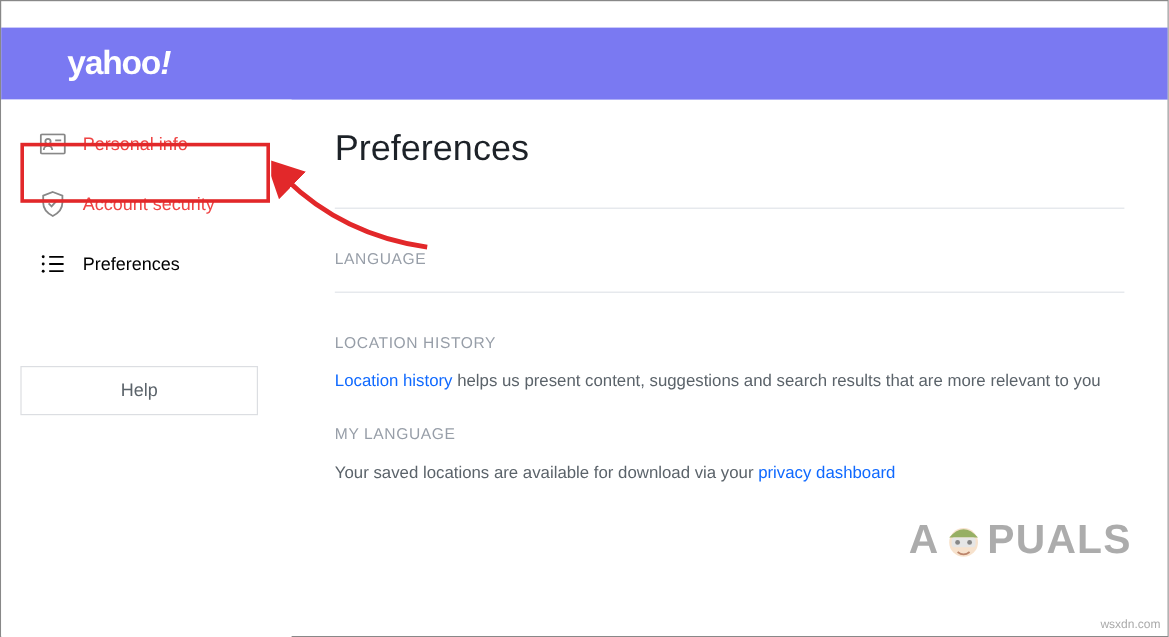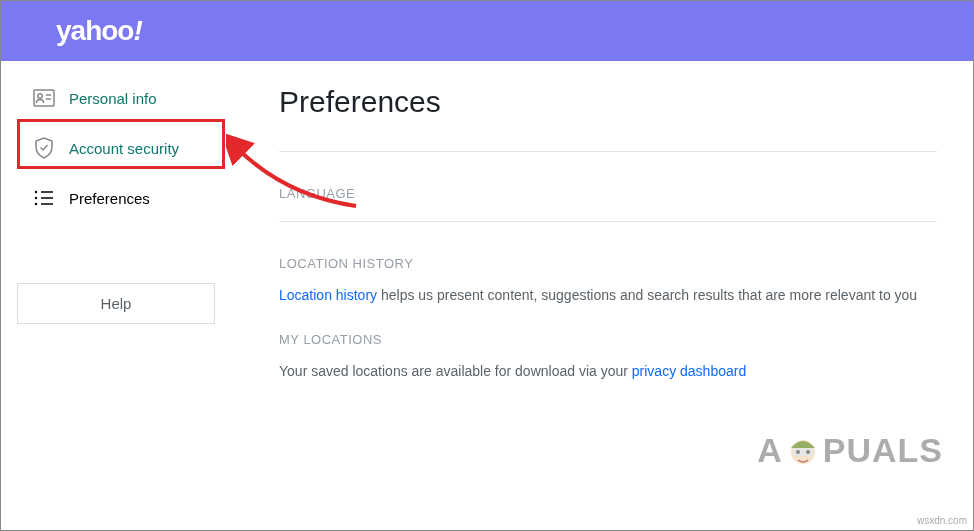--- a/index.html
+++ b/index.html
@@ -20,20 +20,21 @@
       width: 974px;
       height: 531px;
       position: relative;
     }
     .header {
       background: #7a79f2;
       height: 60px;
       display: flex;
       align-items: center;
       padding-left: 55px;
+      margin-top: 22px;
     }
     .logo {
       color: #fff;
       font-size: 28px;
       font-weight: 800;
       letter-spacing: -1px;
     }
     .logo .exclaim {
       font-style: italic;
       font-weight: 900;
@@ -46,21 +47,21 @@
       width: 242px;
       background: #fff;
       padding-top: 12px;
       display: flex;
       flex-direction: column;
     }
     .sidebar-item {
       display: flex;
       align-items: center;
       padding: 14px 12px 14px 32px;
-      color: #0f766e;
+      color: #ef4444;
       font-size: 15px;
       cursor: pointer;
       gap: 14px;
     }
     .sidebar-item.active {
       color: #000;
       font-weight: 400;
     }
     .sidebar-item .icon {
       width: 22px;
@@ -225,21 +226,21 @@
       </div>
 
       <div class="section">
         <div class="section-title">LOCATION HISTORY</div>
         <div class="section-text">
           <span class="link">Location history</span><span> helps us present content, suggestions and search results that are more relevant to you</span>
         </div>
       </div>
 
       <div class="section" style="border-top:none;padding-top:6px">
-        <div class="section-title">MY LOCATIONS</div>
+        <div class="section-title">MY LANGUAGE</div>
         <div class="section-text">
           <span>Your saved locations are available for download via your </span><span class="link">privacy dashboard</span>
         </div>
       </div>
 
     </div>
   </div>
 
   <div class="highlight-box"></div>
 

